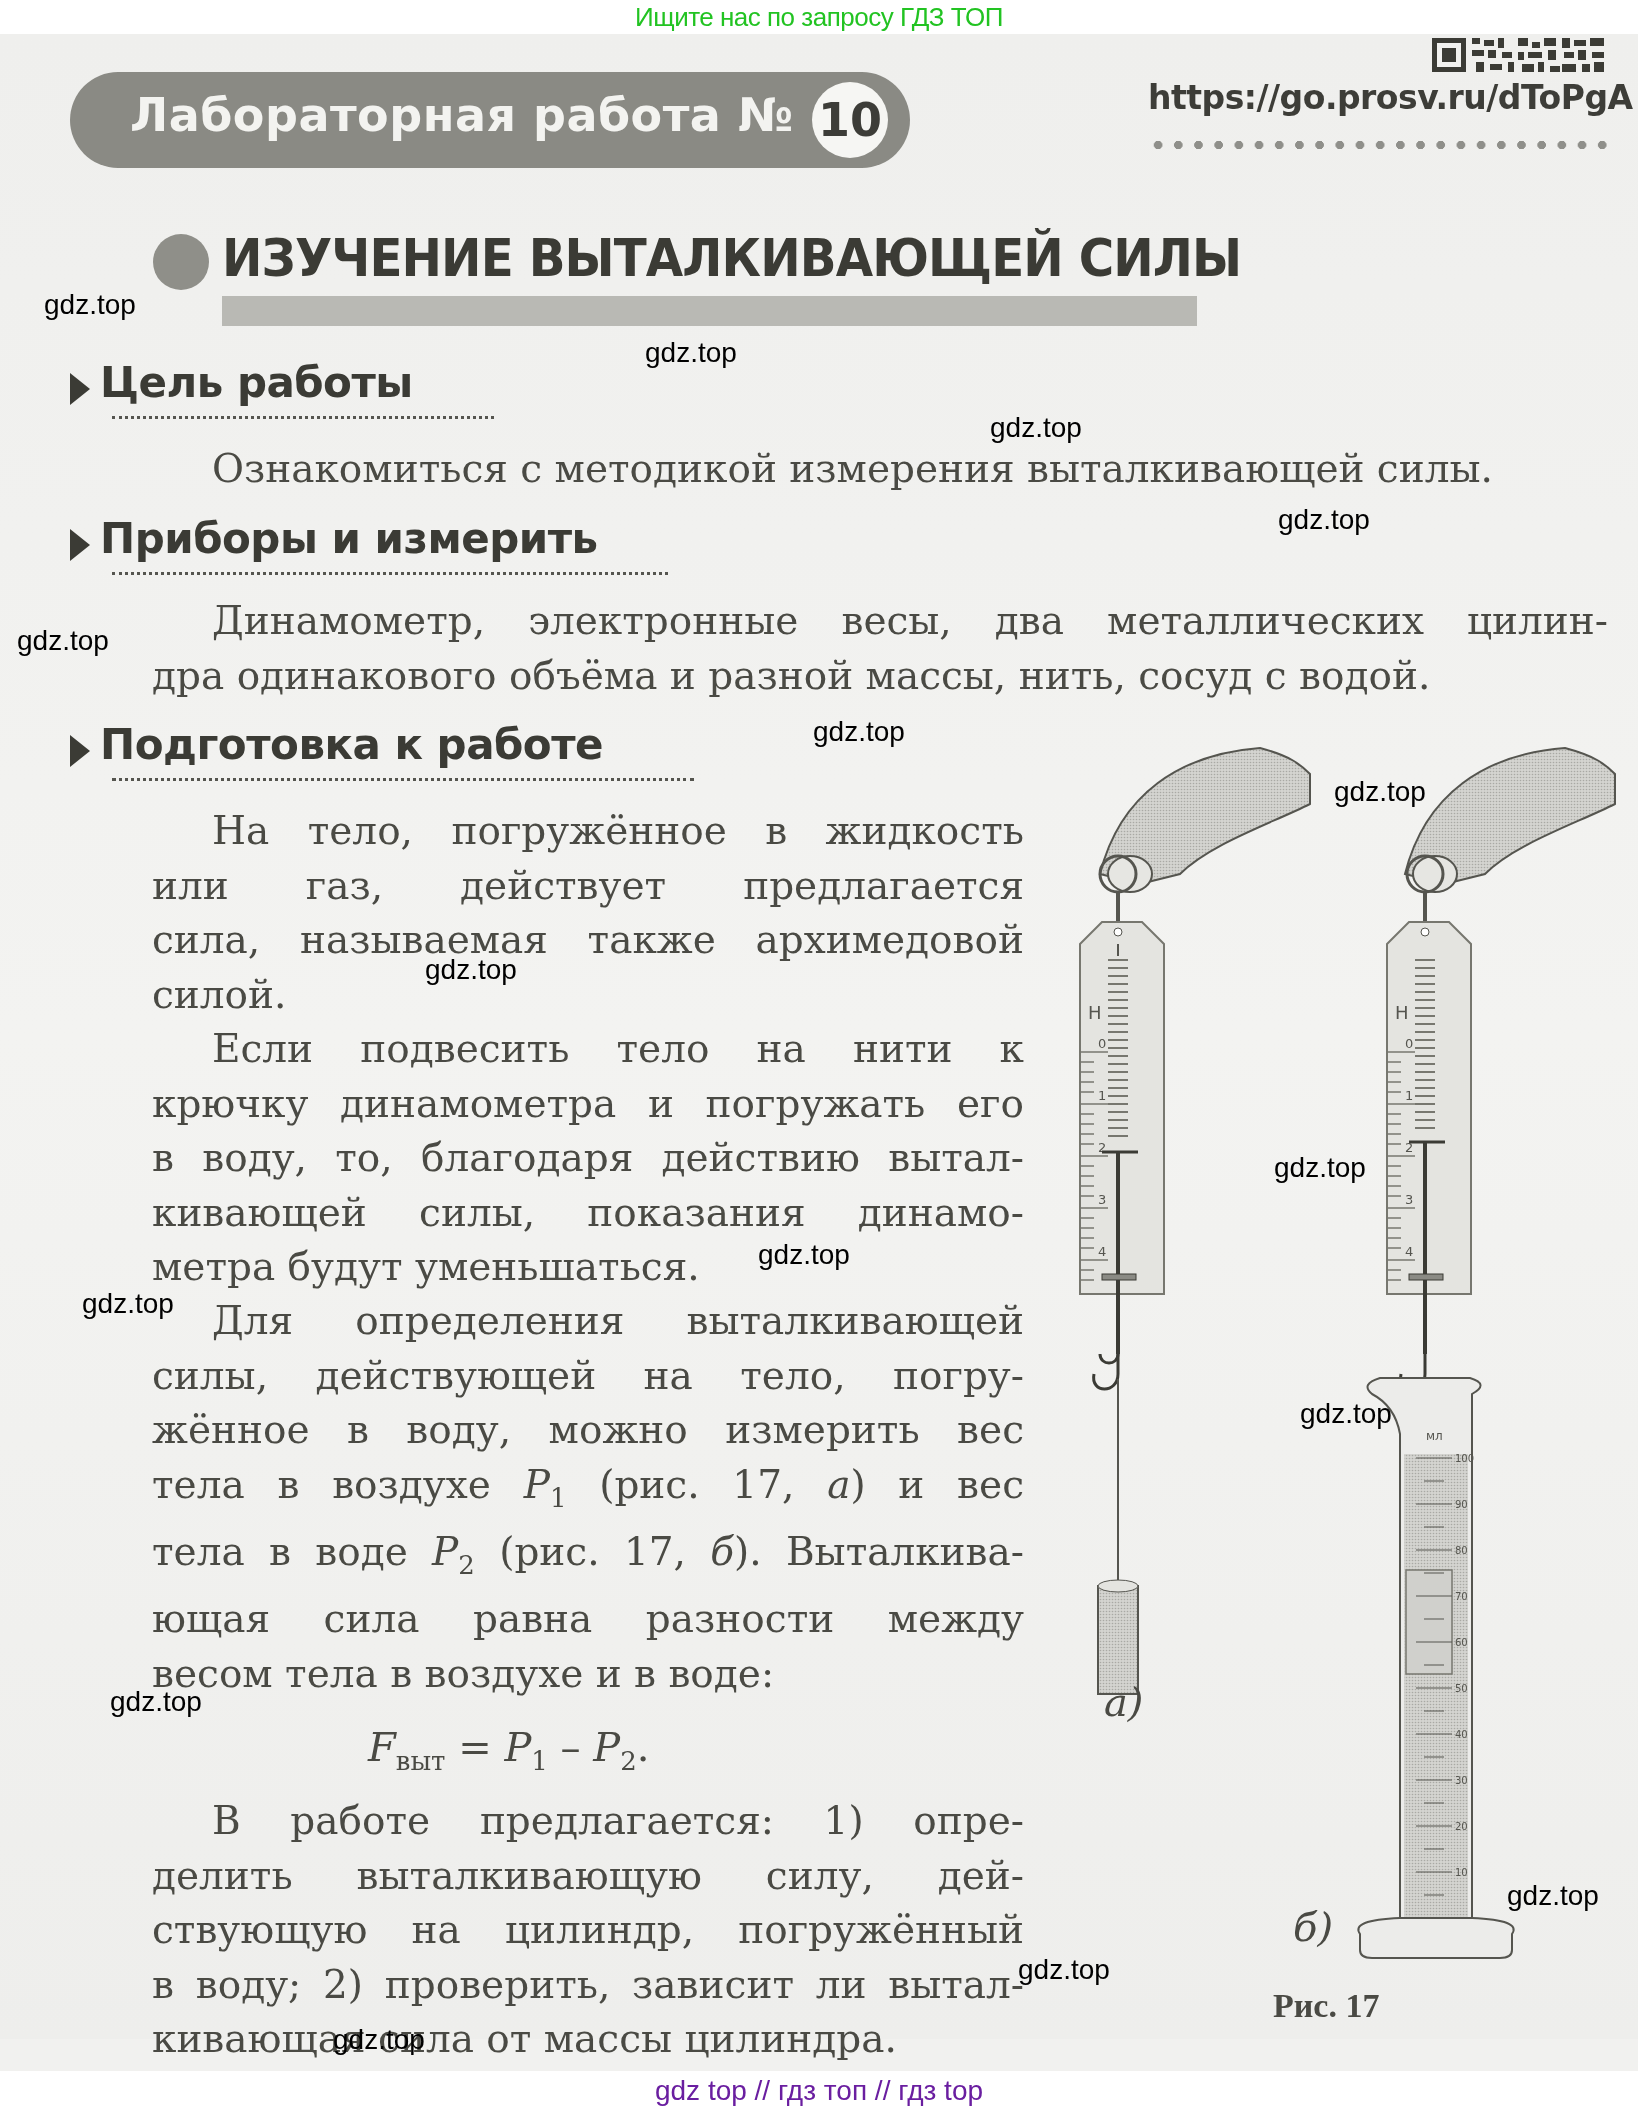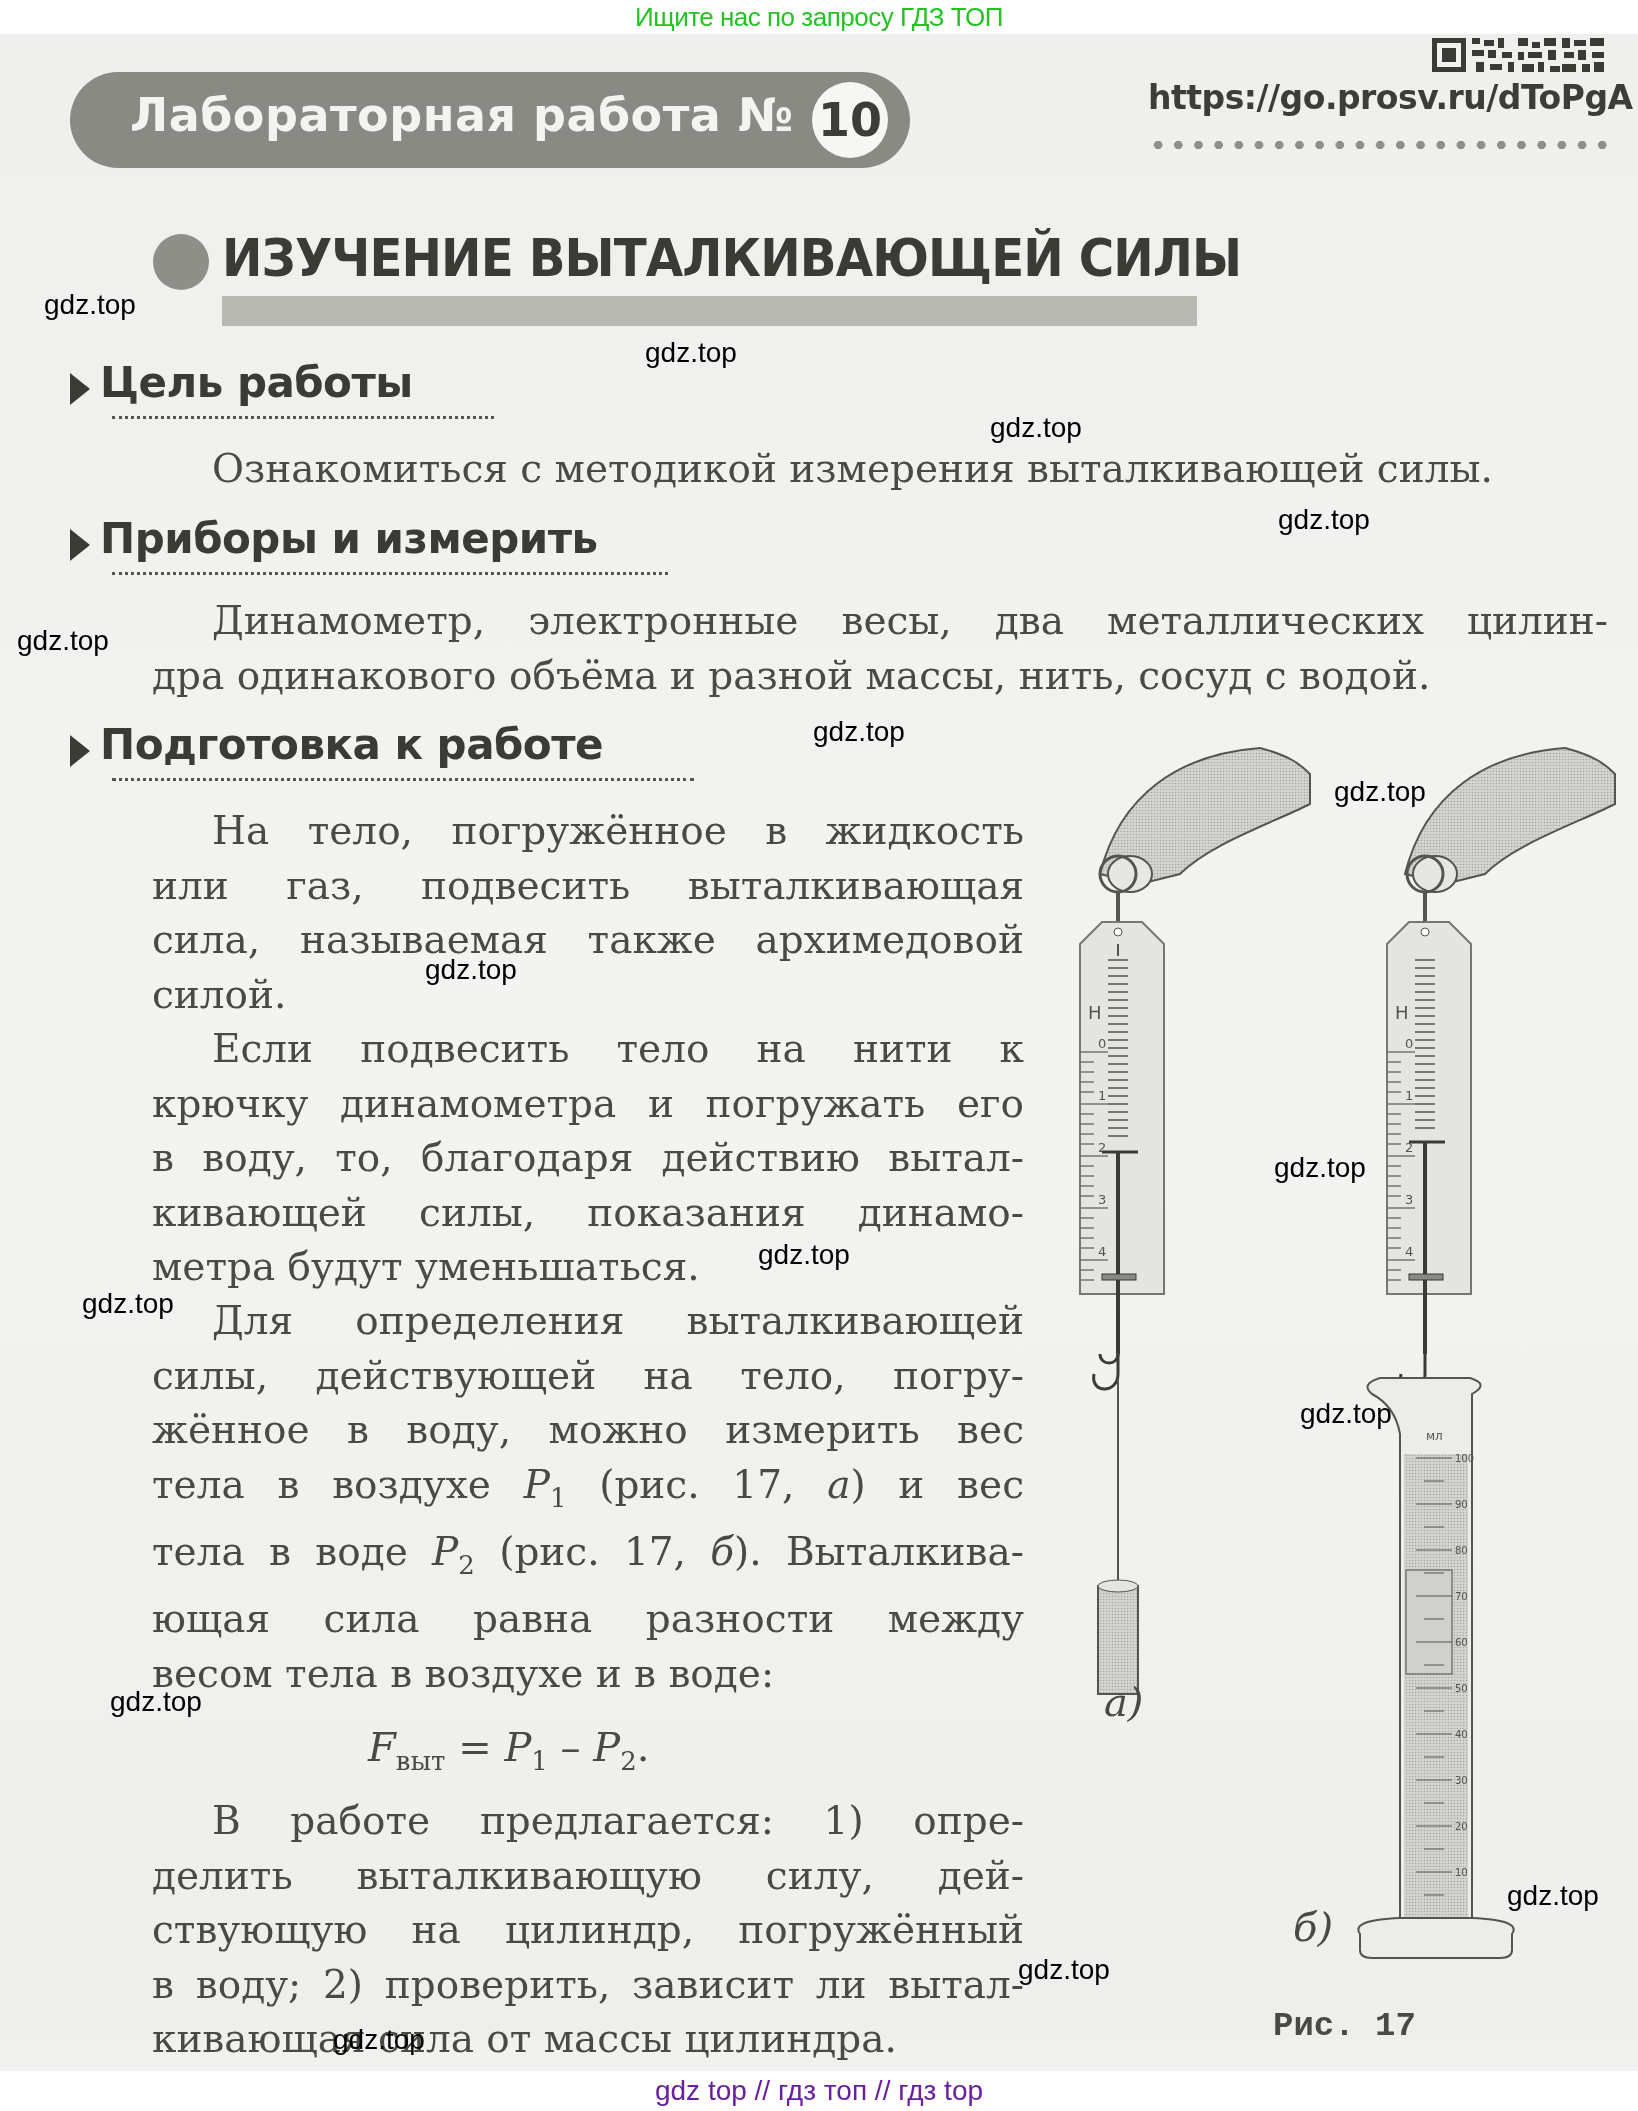--- a/index.html
+++ b/index.html
@@ -91,22 +91,22 @@
   }
   .formula sub { font-size: 26px; font-style: normal; }
   .watermark {
     position: absolute; font-family: "Liberation Sans", sans-serif; font-size: 28px;
     color: #000000; line-height: 1;
   }
   .fig-label {
     position: absolute; font-family: "DejaVu Serif", serif; font-style: italic; font-size: 40px; color: #4a4a44;
   }
   .fig-caption {
-    position: absolute; left: 1273px; top: 1953px; font-family: Liberation Mono, monospace;
-    font-weight: bold; font-size: 34px; color: #4a4a44; margin-top: 20px;
+    position: absolute; left: 1273px; top: 1953px; font-family: Liberation Serif, serif;
+    font-weight: bold; font-size: 34px; color: #4a4a44;
   }
   .bottom-banner {
     position: absolute; left: 0; top: 2071px; width: 1638px; height: 40px; background: #ffffff; text-align: center;
   }
   .bottom-banner span {
     font-family: "Liberation Sans", sans-serif; font-size: 28px; color: #6a1ea0; line-height: 40px;
   }
   svg.figure { position: absolute; left: 1060px; top: 700px; }
 </style>
 </head>
@@ -181,21 +181,21 @@
     <span class="ln last">дра одинакового объёма и разной массы, нить, сосуд с водой.</span>
   </div>
 
   <div class="subhead" style="top:686px;">
     <span class="arrow"></span><span class="label">Подготовка к работе</span>
     <div class="underline" style="top:58px; width:582px;"></div>
   </div>
 
   <div class="para" style="left:152px; top:770px; width:872px;">
     <span class="ln" style="padding-left:60px;">На тело, погружённое в жидкость</span>
-    <span class="ln">или газ, подвесить выталкивающая</span>
+    <span class="ln">или газ, действует предлагается</span>
     <span class="ln">сила, называемая также архимедовой</span>
     <span class="ln last">силой.</span>
   </div>
 
   <div class="para" style="left:152px; top:988px; width:872px;">
     <span class="ln" style="padding-left:60px;">Если подвесить тело на нити к</span>
     <span class="ln">крючку динамометра и погружать его</span>
     <span class="ln">в воду, то, благодаря действию вытал-</span>
     <span class="ln">кивающей силы, показания динамо-</span>
     <span class="ln last">метра будут уменьшаться.</span>

